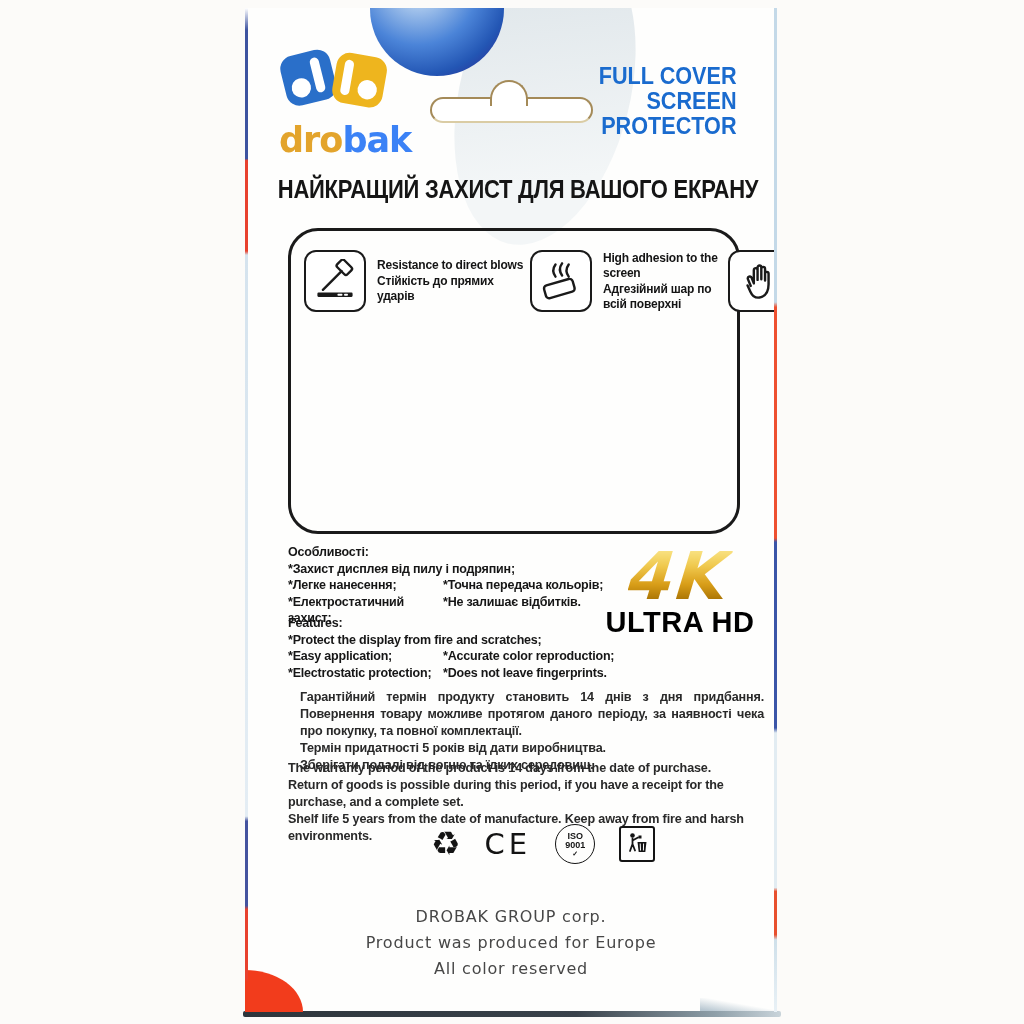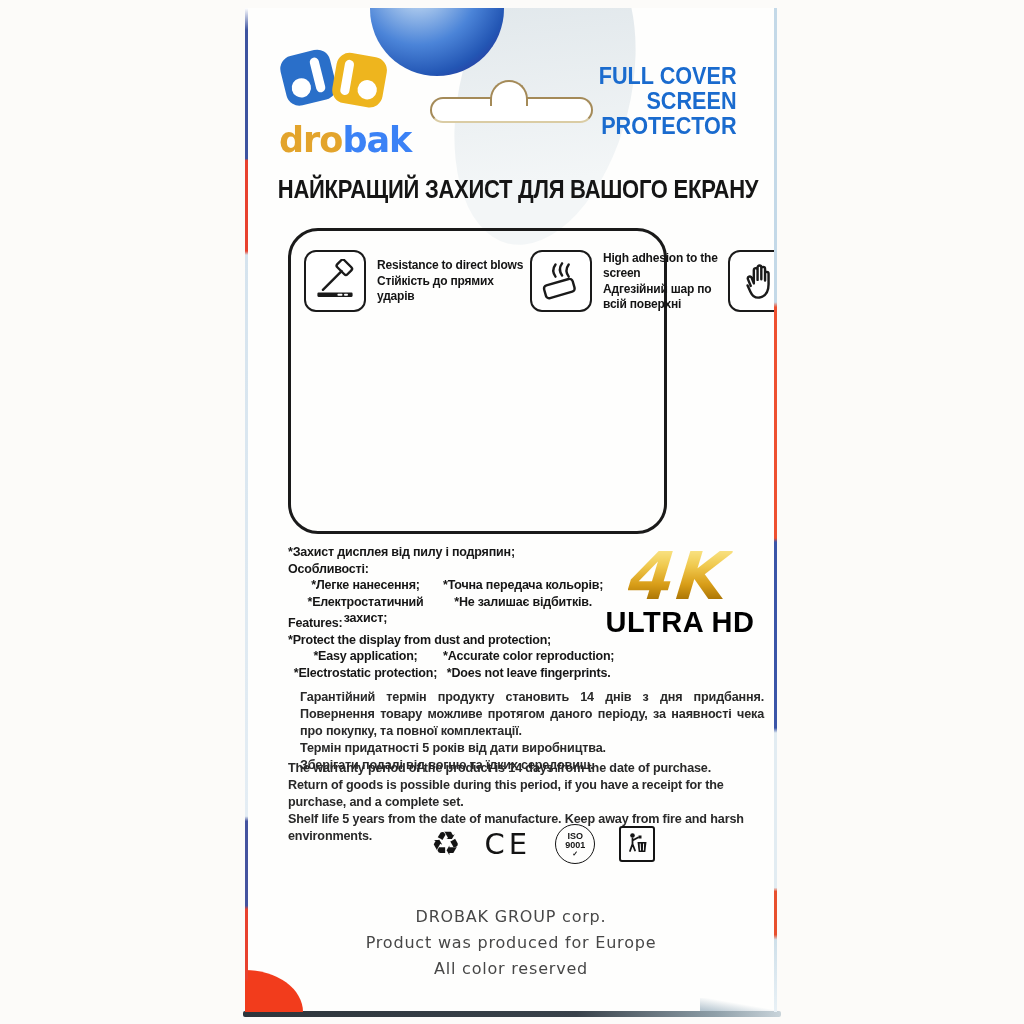--- a/index.html
+++ b/index.html
@@ -72,21 +72,21 @@
     color:#1a6bce;font-weight:700;font-size:23px;line-height:25px;
   }
   .fullcover .sq{display:inline-block;transform:scaleX(0.94);transform-origin:right center;}
   .headline{
     position:absolute;left:0;top:167px;width:100%;text-align:right;z-index:6;
     font-size:25px;font-weight:700;color:#151515;white-space:nowrap;
   }
   .headline .sq{display:inline-block;transform:scaleX(0.88);transform-origin:center;letter-spacing:-0.3px;}
   
   .featbox{
-    position:absolute;left:43px;top:220px;width:379px;height:306px;z-index:6;
+    position:absolute;left:43px;top:220px;width:452px;height:306px;z-index:6;
     border:3px solid #1a1a1a;border-radius:30px;box-sizing:border-box;
     padding:15px 0 0 13px;
     display:grid;grid-template-columns:226px 198px;grid-auto-rows:70px;
     grid-auto-flow:column;
   }
   .feat{display:flex;align-items:center;}
   .icon-box{
     width:62px;height:62px;border:2.5px solid #1a1a1a;border-radius:12px;
     box-sizing:border-box;display:flex;align-items:center;justify-content:center;
     flex:none;margin-right:11px;background:#fff;
@@ -94,21 +94,21 @@
   .feat .txt{width:152px;font-size:12px;font-weight:700;line-height:15px;color:#141414;letter-spacing:-0.2px;}
   .feat .sub{font-weight:600;margin-top:1px;}
   .icon-box svg{stroke:#1a1a1a;fill:none;stroke-width:2.2;stroke-linecap:round;stroke-linejoin:round;}
   
   .bullets{
     position:absolute;left:43px;z-index:6;font-size:12.5px;font-weight:700;
     line-height:16.5px;color:#161616;letter-spacing:-0.2px;
   }
   .bullets.ua{top:536px;}
   .bullets.en{top:607px;}
-  .grid2{display:grid;grid-template-columns:155px auto;text-align:center;}
+  .grid2{display:grid;grid-template-columns:155px auto;}
   
   .badge4k{position:absolute;left:340px;top:538px;width:190px;text-align:center;z-index:6;}
   .four-k{
     display:inline-block;transform:skewX(-6deg);
     font-family:"DejaVu Sans",sans-serif;font-size:66px;font-weight:900;font-style:italic;
     line-height:62px;letter-spacing:2px;
     background:linear-gradient(180deg,#f9e486 5%,#f0c94e 32%,#d89d18 62%,#a87304 88%);
     -webkit-background-clip:text;background-clip:text;color:transparent;
   }
   .ultra{font-size:29px;font-weight:900;color:#000000;letter-spacing:0.5px;margin-top:-2px;white-space:nowrap;}
@@ -218,33 +218,33 @@
         <svg width="44" height="44" viewBox="0 0 40 40">
           <path d="M12.5 24.5 L10 18.5 c-0.9-2.3 2.4-3.6 3.3-1.3 l2 5 L15.3 10.2 c0-2.5 3.4-2.5 3.4 0 V19 M18.7 19 V7.8 c0-2.5 3.4-2.5 3.4 0 V18.5 M22.1 18.5 V9 c0-2.5 3.4-2.5 3.4 0 V19 M25.5 19.5 v-6 c0-2.4 3.2-2.4 3.2 0 V23 c0 6.5-2.2 10.3-6.8 11.7 c-4.2 1.2-7.8-0.7-9.6-4.8 l-2.7-5.9"></path>
         </svg>
       </div>
 
     </div>
 
   </div>
 
   <div class="bullets ua">
+    <div>Особливості:</div>
     <div>*Захист дисплея від пилу і подряпин;</div>
-    <div>Особливості:</div>
     <div class="grid2">
       <span>*Легке нанесення;</span>
       <span>*Точна передача кольорів;</span>
       <span>*Електростатичний захист;</span>
       <span>*Не залишає відбитків.</span>
     </div>
   </div>
 
   <div class="bullets en">
     <div>Features:</div>
-    <div>*Protect the display from dust and protection;</div>
+    <div>*Protect the display from fire and scratches;</div>
     <div class="grid2">
       <span>*Easy application;</span>
       <span>*Accurate color reproduction;</span>
       <span>*Electrostatic protection;</span>
       <span>*Does not leave fingerprints.</span>
     </div>
   </div>
 
   <div class="badge4k">
     <div class="four-k">4K</div>

